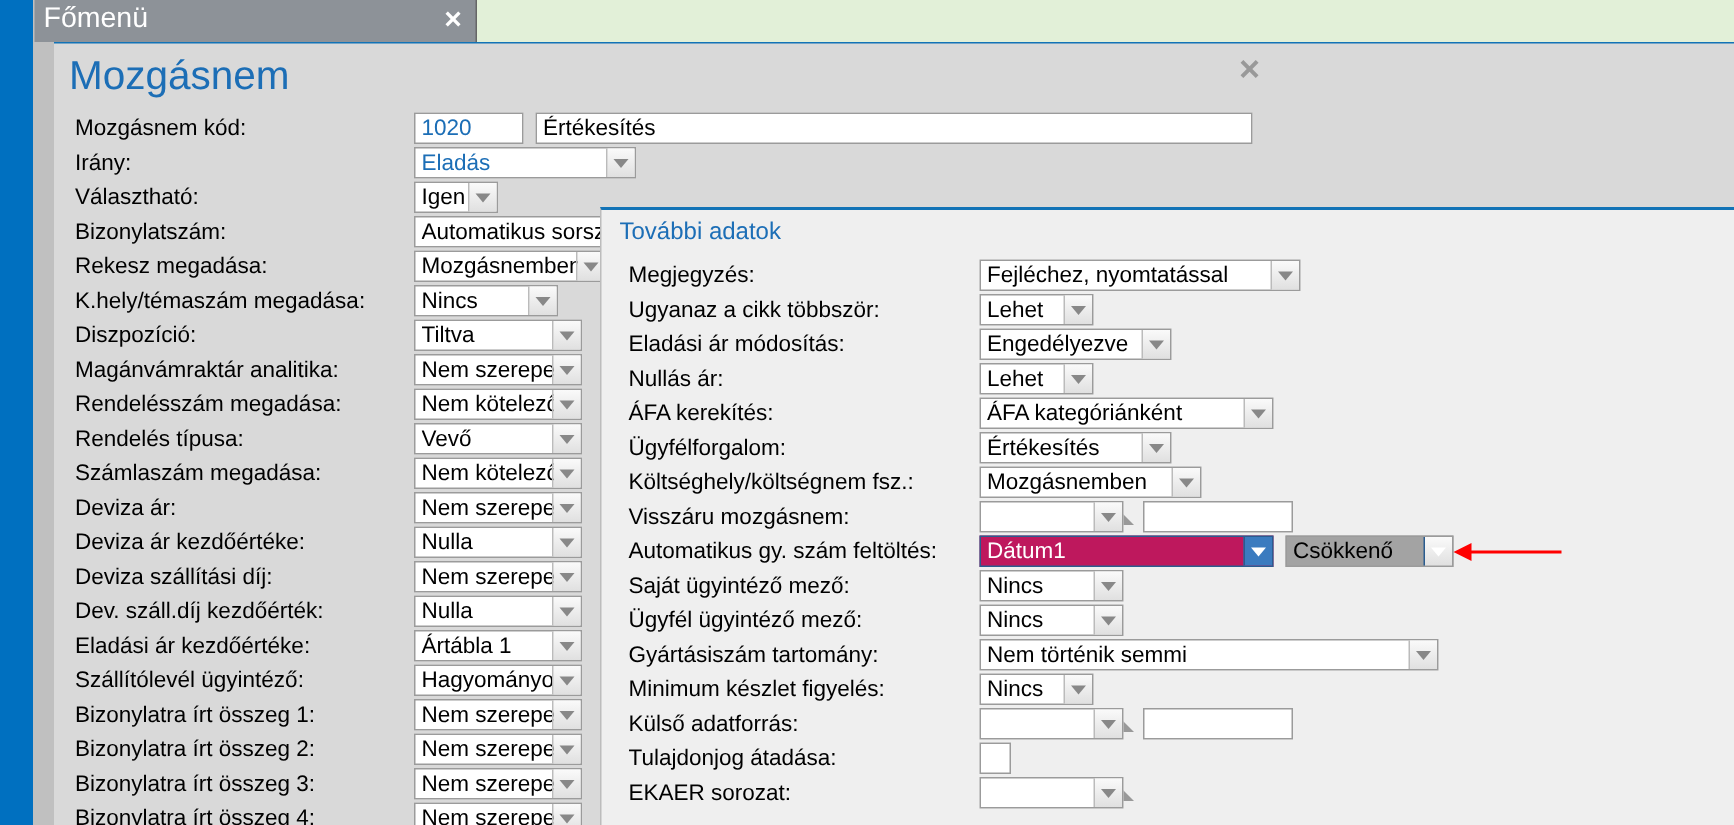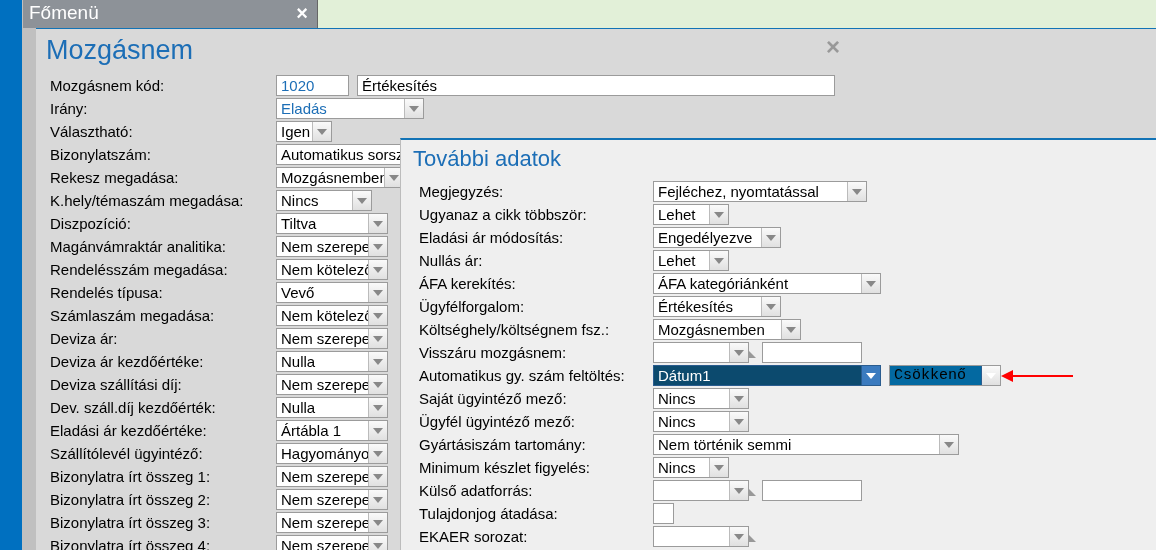--- a/index.html
+++ b/index.html
@@ -24,41 +24,41 @@
   .code{width:73px;color:#1c6eb6;margin-right:8px}
   .name{width:478px}
   .sel-wrap{position:relative;display:inline-block}
   .sel-wrap .arrow{position:absolute;right:1px;top:1px;width:18px;height:19px;background:linear-gradient(#fafafa,#e0e0e0);border-left:1px solid #bbb;display:flex;align-items:center;justify-content:center;pointer-events:none}
   .sel-wrap .arrow:after{content:"";width:0;height:0;border-left:5px solid transparent;border-right:5px solid transparent;border-top:6px solid #888}
   .fld.blue{color:#1c6eb6}
   .tri{width:0;height:0;border-left:10px solid #999;border-top:10px solid transparent;display:inline-block;margin-left:-3px;vertical-align:bottom}
 
   
   .panel-tovabbi{position:absolute;left:400px;top:138px;right:0;height:412px;background:#efefef;border-top:2px solid #1273b6;border-left:1px solid #bcbcbc}
-  .pt-title{color:#1c6eb6;font-size:22px;padding:6px 0 8px 12px}
+  .pt-title{color:#1c6eb6;font-size:16px;padding:6px 0 8px 12px}
   .pt-row{display:flex;align-items:center;height:23px;padding-left:18px}
   .pt-lbl{width:234px;white-space:nowrap}
 
-  .highlight .fld{background:#0c4a6e;color:#fff;border:1px solid #2a5c8f}
+  .highlight .fld{background:#be185d;color:#fff;border:1px solid #2a5c8f}
   .highlight .arrow{background:#3b7bbf;border-left:1px solid #2a5c8f}
   .highlight .arrow:after{border-top-color:#fff}
 
   .red-arrow{display:inline-block;width:62px;height:2px;background:#ff0000;position:relative;margin-left:10px;vertical-align:middle}
   .red-arrow:before{content:"";position:absolute;left:-10px;top:-5px;width:0;height:0;border-right:12px solid #ff0000;border-top:6px solid transparent;border-bottom:6px solid transparent}
 
   .chk{width:19px;height:19px;border:1px solid #9b9b9b;background:#fff;display:inline-block}
 
   
   .w50{width:56px}
   .w70{width:76px}
   .w90{width:96px}
   .w110{width:112px}
   .w130{width:128px}
   .w160{width:148px}
-  .w190{width:228px}
+  .w190{width:196px}
   .w210{width:214px}
   .w300{width:306px}
 </style>
 </head>
 <body>
 
 <div class="bg"></div>
 <div class="stripe"></div>
 <div class="stripe2"></div>
 
@@ -190,21 +190,21 @@
   <div class="pt-row">
     <span class="pt-lbl">Visszáru mozgásnem:</span>
     <span class="sel-wrap"><input class="fld w90" value="" style=""><span class="arrow"></span></span>
       <span class="tri"></span>
     <input class="fld" style="width: 100px; margin-left: 6px;" value="">
   </div>
   <div class="pt-row highlight">
     <span class="pt-lbl" style="color:#000">Automatikus gy. szám feltöltés:</span>
     <span class="sel-wrap"><input class="fld w190" value="Dátum1" style=""><span class="arrow"></span></span>
     <span style="width:8px"></span>
-    <span class="sel-wrap" style="background:#fff"><input class="fld w110" style="background: #0369a1; color: rgb(0, 0, 0); border: 1px solid rgb(155, 155, 155); font-family: Liberation Mono, monospace;" value="Csökkenő"><span class="arrow" style="background:linear-gradient(#fafafa,#e0e0e0)"></span></span>
+    <span class="sel-wrap" style="background:#fff"><input class="fld w110" style="background: #a3a3a3; color: rgb(0, 0, 0); border: 1px solid rgb(155, 155, 155);" value="Csökkenő"><span class="arrow" style="background:linear-gradient(#fafafa,#e0e0e0)"></span></span>
     <span class="red-arrow"></span>
   </div>
   <div class="pt-row">
     <span class="pt-lbl">Saját ügyintéző mező:</span>
     <span class="sel-wrap"><input class="fld w90" value="Nincs" style=""><span class="arrow"></span></span>
   </div>
   <div class="pt-row">
     <span class="pt-lbl">Ügyfél ügyintéző mező:</span>
     <span class="sel-wrap"><input class="fld w90" value="Nincs" style=""><span class="arrow"></span></span>
   </div>

